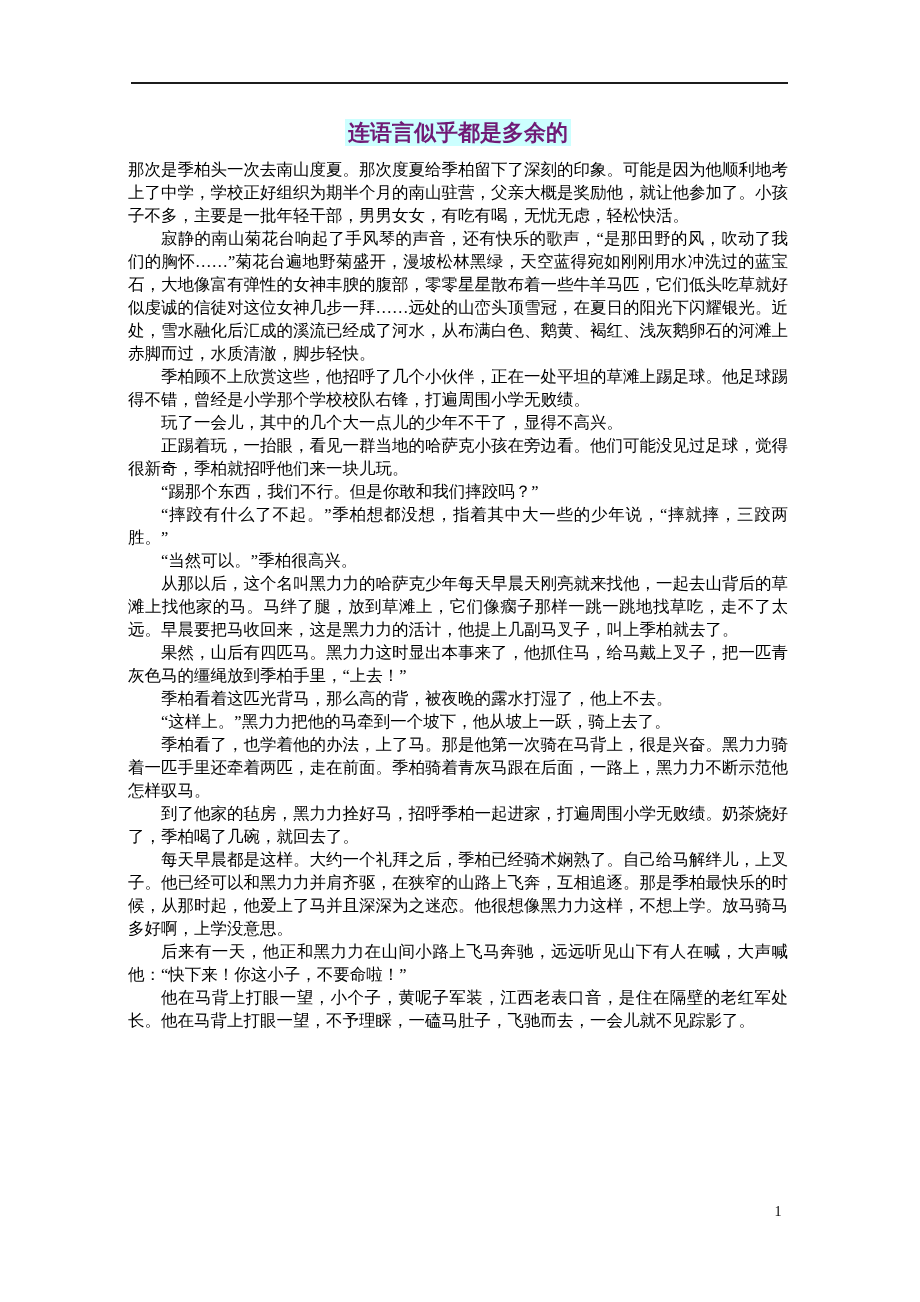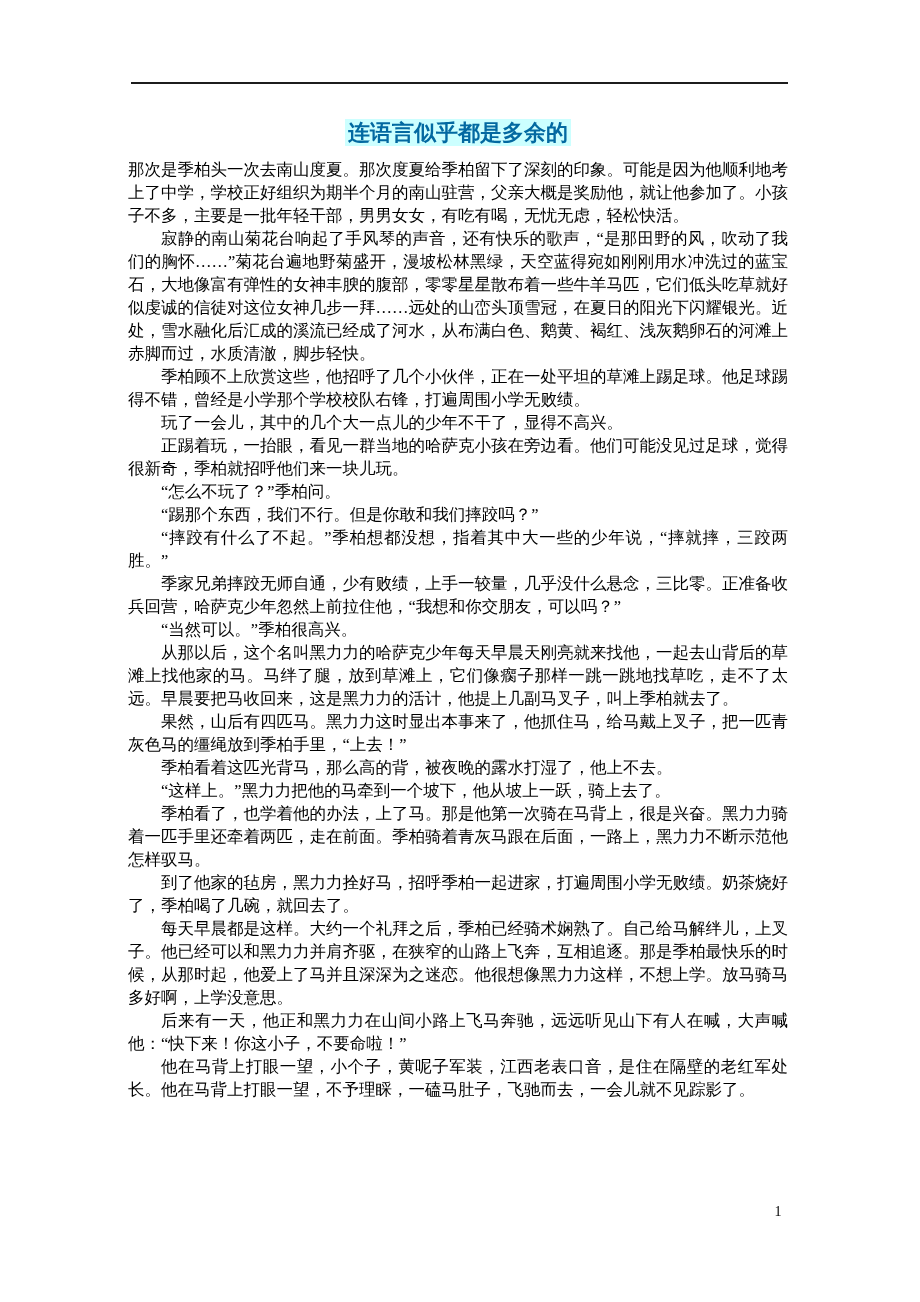--- a/index.html
+++ b/index.html
@@ -30,21 +30,21 @@
     top: 118px;
     width: 660px;
     margin: 0;
     text-align: center;
     font-size: 22px;
     font-weight: bold;
     line-height: 30px;
   }
   .doc-title .hl {
     background: #ccffff;
-    color: #0369a1;
+    color: #701a75;
     padding: 1px 3px;
   }
   .doc-body {
     position: absolute;
     left: 128px;
     top: 158px;
     width: 660px;
     font-size: 16.5px;
     line-height: 23px;
     text-align: justify;
@@ -77,24 +77,22 @@
   <div class="header-rule"></div>
 
   <h1 class="doc-title"><span class="hl">连语言似乎都是多余的</span></h1>
 
   <div class="doc-body">
     <p class="first">那次是季柏头一次去南山度夏。那次度夏给季柏留下了深刻的印象。可能是因为他顺利地考上了中学，学校正好组织为期半个月的南山驻营，父亲大概是奖励他，就让他参加了。小孩子不多，主要是一批年轻干部，男男女女，有吃有喝，无忧无虑，轻松快活。</p>
     <p>寂静的南山菊花台响起了手风琴的声音，还有快乐的歌声，“是那田野的风，吹动了我们的胸怀……”菊花台遍地野菊盛开，漫坡松林黑绿，天空蓝得宛如刚刚用水冲洗过的蓝宝石，大地像富有弹性的女神丰腴的腹部，零零星星散布着一些牛羊马匹，它们低头吃草就好似虔诚的信徒对这位女神几步一拜……远处的山峦头顶雪冠，在夏日的阳光下闪耀银光。近处，雪水融化后汇成的溪流已经成了河水，从布满白色、鹅黄、褐红、浅灰鹅卵石的河滩上赤脚而过，水质清澈，脚步轻快。</p>
     <p>季柏顾不上欣赏这些，他招呼了几个小伙伴，正在一处平坦的草滩上踢足球。他足球踢得不错，曾经是小学那个学校校队右锋，打遍周围小学无败绩。</p>
     <p>玩了一会儿，其中的几个大一点儿的少年不干了，显得不高兴。</p>
     <p>正踢着玩，一抬眼，看见一群当地的哈萨克小孩在旁边看。他们可能没见过足球，觉得很新奇，季柏就招呼他们来一块儿玩。</p>
-    <p>“怎么不玩了？”季柏问。</p>
     <p>“踢那个东西，我们不行。但是你敢和我们摔跤吗？”</p>
     <p>“摔跤有什么了不起。”季柏想都没想，指着其中大一些的少年说，“摔就摔，三跤两胜。”</p>
-    <p>季家兄弟摔跤无师自通，少有败绩，上手一较量，几乎没什么悬念，三比零。正准备收兵回营，哈萨克少年忽然上前拉住他，“我想和你交朋友，可以吗？”</p>
     <p>“当然可以。”季柏很高兴。</p>
     <p>从那以后，这个名叫黑力力的哈萨克少年每天早晨天刚亮就来找他，一起去山背后的草滩上找他家的马。马绊了腿，放到草滩上，它们像瘸子那样一跳一跳地找草吃，走不了太远。早晨要把马收回来，这是黑力力的活计，他提上几副马叉子，叫上季柏就去了。</p>
     <p>果然，山后有四匹马。黑力力这时显出本事来了，他抓住马，给马戴上叉子，把一匹青灰色马的缰绳放到季柏手里，“上去！”</p>
     <p>季柏看着这匹光背马，那么高的背，被夜晚的露水打湿了，他上不去。</p>
     <p>“这样上。”黑力力把他的马牵到一个坡下，他从坡上一跃，骑上去了。</p>
     <p>季柏看了，也学着他的办法，上了马。那是他第一次骑在马背上，很是兴奋。黑力力骑着一匹手里还牵着两匹，走在前面。季柏骑着青灰马跟在后面，一路上，黑力力不断示范他怎样驭马。</p>
     <p>到了他家的毡房，黑力力拴好马，招呼季柏一起进家，打遍周围小学无败绩。奶茶烧好了，季柏喝了几碗，就回去了。</p>
     <p>每天早晨都是这样。大约一个礼拜之后，季柏已经骑术娴熟了。自己给马解绊儿，上叉子。他已经可以和黑力力并肩齐驱，在狭窄的山路上飞奔，互相追逐。那是季柏最快乐的时候，从那时起，他爱上了马并且深深为之迷恋。他很想像黑力力这样，不想上学。放马骑马多好啊，上学没意思。</p>
     <p>后来有一天，他正和黑力力在山间小路上飞马奔驰，远远听见山下有人在喊，大声喊他：“快下来！你这小子，不要命啦！”</p>
     <p>他在马背上打眼一望，小个子，黄呢子军装，江西老表口音，是住在隔壁的老红军处长。他在马背上打眼一望，不予理睬，一磕马肚子，飞驰而去，一会儿就不见踪影了。</p>

